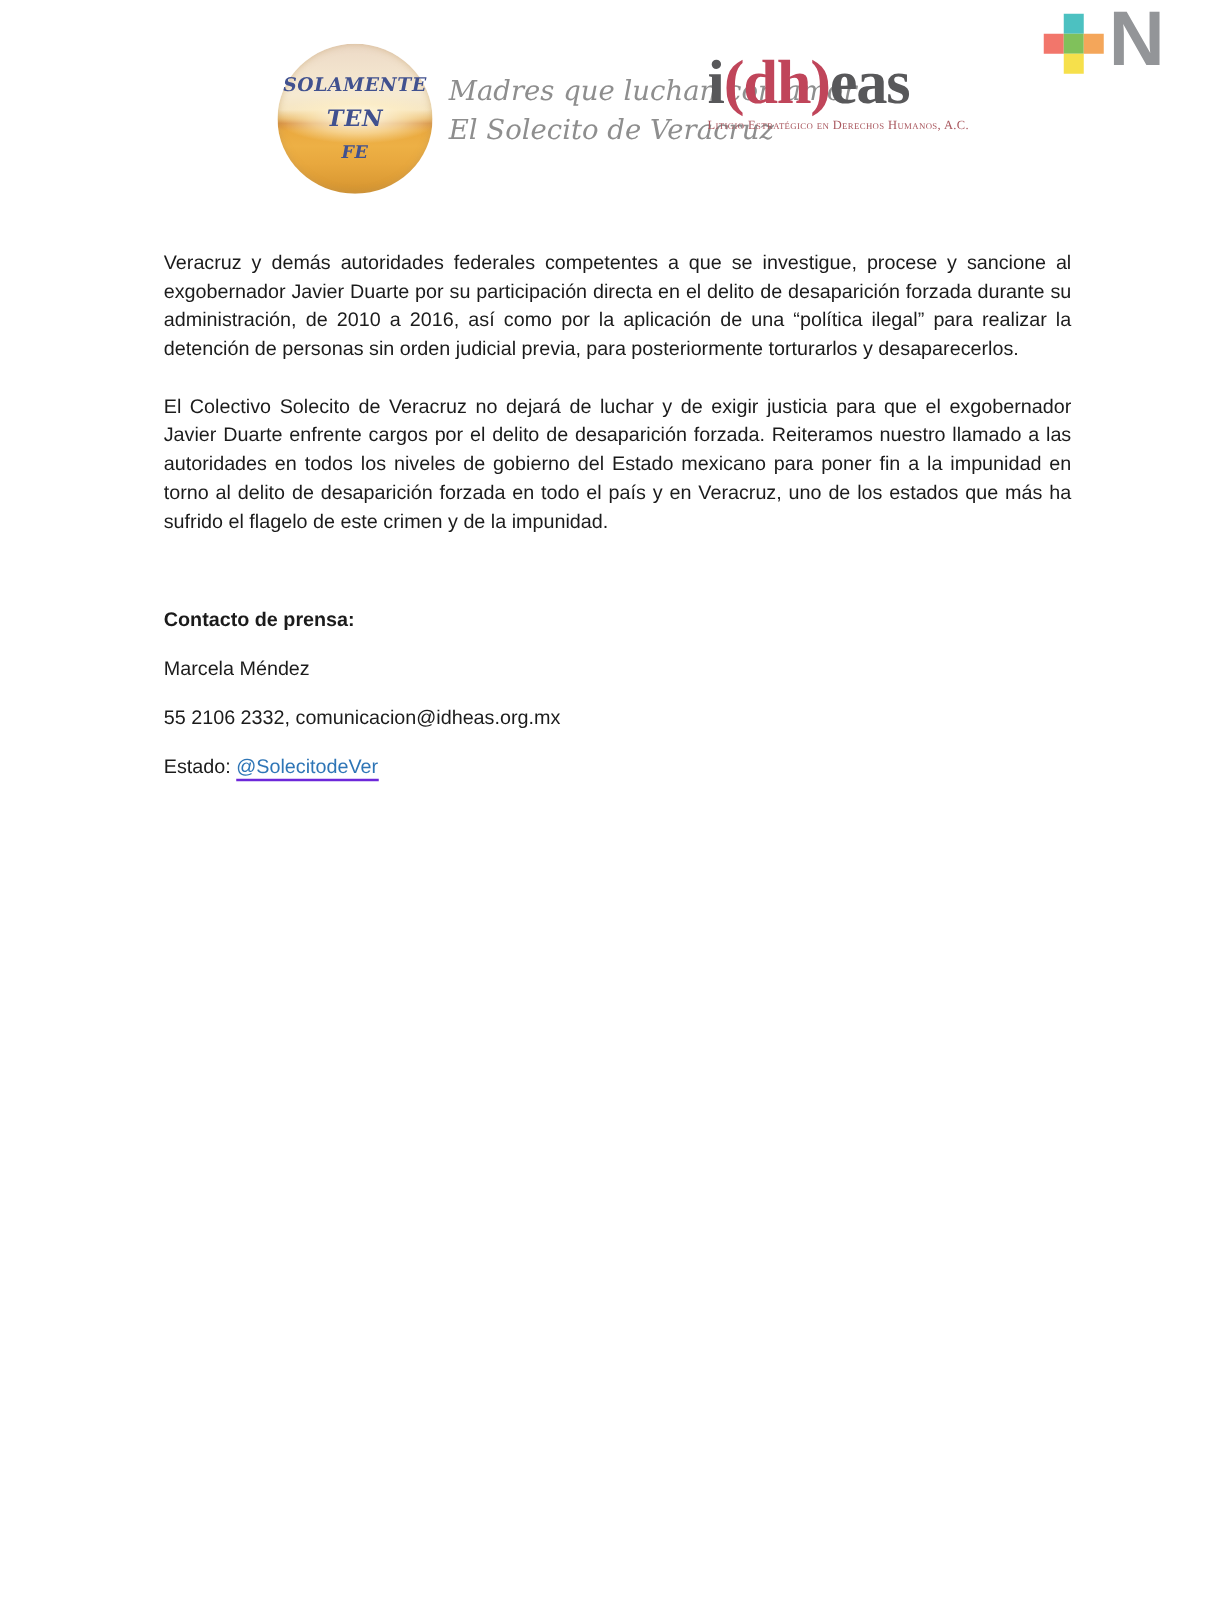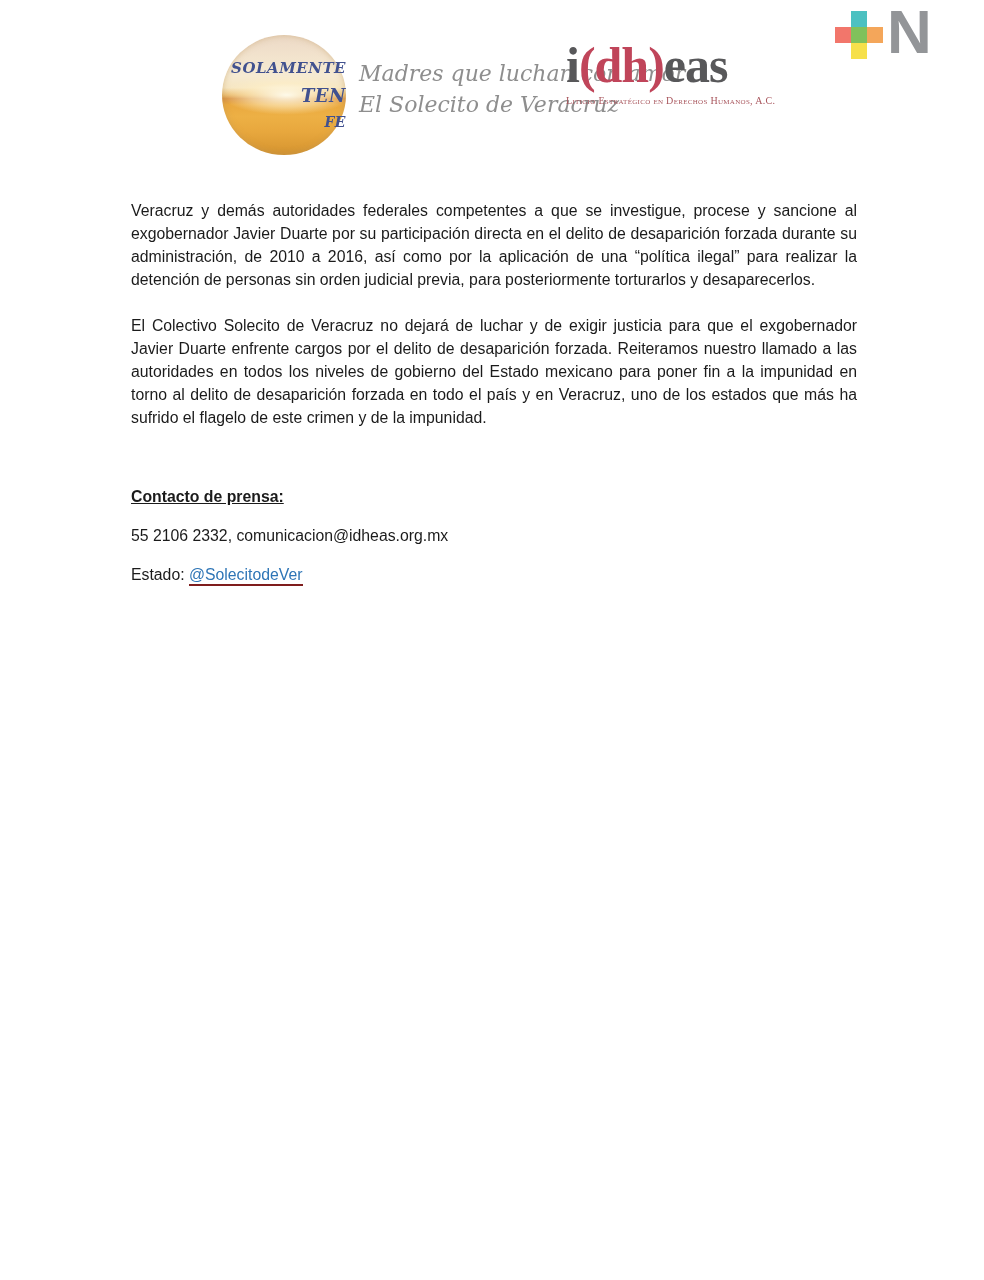--- a/index.html
+++ b/index.html
@@ -32,21 +32,21 @@
   .circle-logo {
     position: absolute; left: 222px; top: 35px;
     width: 124px; height: 120px; border-radius: 50%;
     background:
       radial-gradient(ellipse 70% 22% at 52% 50%, rgba(255,253,240,0.95) 0%, rgba(255,240,200,0.55) 45%, rgba(255,230,170,0) 75%),
       linear-gradient(to bottom,
         #ecd9c6 0%, #f2e3cd 18%, #f6ead2 34%, #f6e6c2 44%,
         #e9b96a 50%, #d89040 53%, #eaa93f 58%, #edb045 68%,
         #e8a83e 80%, #dd9c35 92%, #d19230 100%);
     box-shadow: inset 0 0 6px rgba(190,150,90,0.5);
-    text-align: right;
+    text-align: center;
     font-family: "DejaVu Serif", serif;
     font-style: italic; font-weight: bold;
     color: #41518f;
   }
   .circle-line1 { padding-top: 24px; font-size: 15px; letter-spacing: 0.5px; }
   .circle-line2 { padding-top: 8px;  font-size: 18px; letter-spacing: 0.5px; }
   .circle-line3 { padding-top: 8px;  font-size: 14px; letter-spacing: 0.5px; }
 
   
   .tagline {
@@ -77,26 +77,26 @@
     white-space: nowrap;
   }
 
   
   .doc-body {
     position: absolute; left: 131px; top: 183px; width: 726px;
     font-size: 15.8px; line-height: 23px; color: #1b1b1b;
   }
   .doc-body p { margin: 16px 0 23px 0; }
   .doc-body p.justified { text-align: justify; }
-  .contact-heading { font-weight: bold; margin-top: 56px !important; margin-bottom: 12px !important; text-decoration: underline; }
+  .contact-heading { font-weight: bold; margin-top: 56px !important; margin-bottom: 12px !important; }
   .contact-line { margin-bottom: 12px !important; }
   .doc-link {
     color: #2e75b6;
     text-decoration: none;
-    border-bottom: 2px solid #7f1d1d;
+    border-bottom: 2px solid #6d28d9;
     padding-bottom: 1px;
     cursor: pointer;
   }
 </style>
 </head>
 <body>
 
 <div class="page">
 
   <div class="plusn">
@@ -124,17 +124,18 @@
   <div class="idheas">
     <div class="idheas-word"><span class="gray">i</span><span class="red">(dh)</span><span class="gray">eas</span></div>
     <div class="idheas-sub">Litigio Estratégico en Derechos Humanos, A.C.</div>
   </div>
 
   <div class="doc-body">
     <p class="justified">Veracruz y demás autoridades federales competentes a que se investigue, procese y sancione al exgobernador Javier Duarte por su participación directa en el delito de desaparición forzada durante su administración, de 2010 a 2016, así como por la aplicación de una “política ilegal” para realizar la detención de personas sin orden judicial previa, para posteriormente torturarlos y desaparecerlos.</p>
     <p class="justified">El Colectivo Solecito de Veracruz no dejará de luchar y de exigir justicia para que el exgobernador Javier Duarte enfrente cargos por el delito de desaparición forzada. Reiteramos nuestro llamado a las autoridades en todos los niveles de gobierno del Estado mexicano para poner fin a la impunidad en torno al delito de desaparición forzada en todo el país y en Veracruz, uno de los estados que más ha sufrido el flagelo de este crimen y de la impunidad.</p>
 
     <p class="contact-heading">Contacto de prensa:</p>
+    <p class="contact-line">Marcela Méndez</p>
     <p class="contact-line">55 2106 2332, comunicacion@idheas.org.mx</p>
     <p class="contact-line"><span>Estado: </span><a class="doc-link">@SolecitodeVer</a></p>
   </div>
 
 </div>
 
 </body></html>

